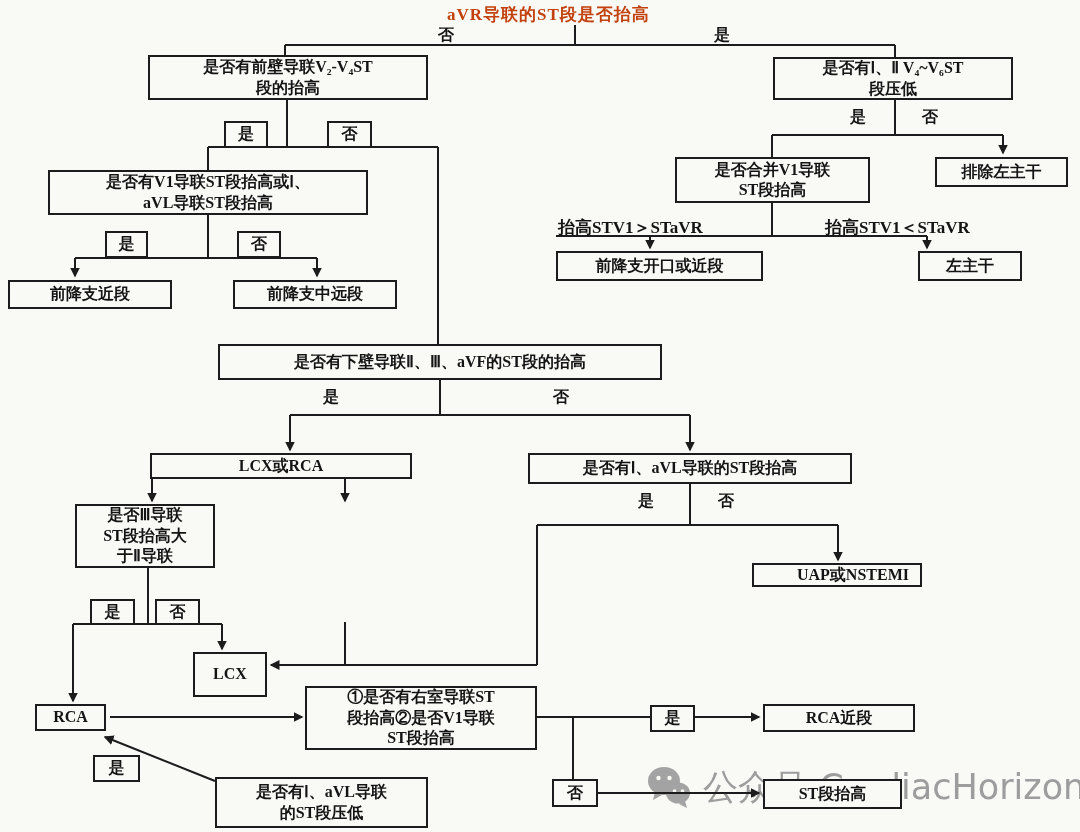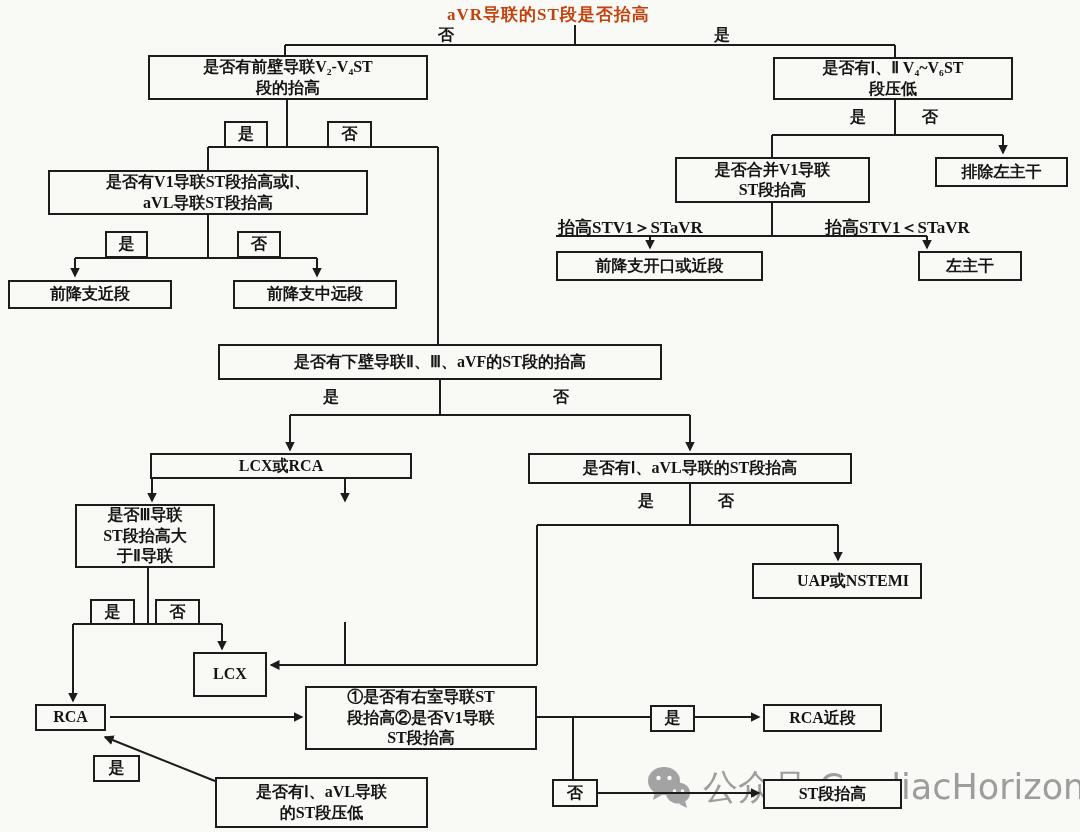--- a/index.html
+++ b/index.html
@@ -140,32 +140,32 @@
   <div class="lbl" style="left:553px;top:387px;">否</div>
 
   <div class="box" style="left:150px;top:453px;width:262px;height:26px;">LCX或RCA</div>
   <div class="box" style="left:528px;top:453px;width:324px;height:31px;">是否有Ⅰ、aVL导联的ST段抬高</div>
   <div class="lbl" style="left:638px;top:491px;">是</div>
   <div class="lbl" style="left:718px;top:491px;">否</div>
 
   <div class="box" style="left:75px;top:504px;width:140px;height:64px;">是否Ⅲ导联
 ST段抬高大
 于Ⅱ导联</div>
-  <div class="box" style="left:752px;top:563px;width:170px;height:36px;padding-left:36px;">UAP或NSTEMI</div>
+  <div class="box" style="left:752px;top:563px;width:170px;height:24px;padding-left:36px;">UAP或NSTEMI</div>
 
   <div class="box sm" style="left:90px;top:599px;width:45px;height:26px;">是</div>
   <div class="box sm" style="left:155px;top:599px;width:45px;height:26px;">否</div>
   <div class="box" style="left:193px;top:652px;width:74px;height:45px;">LCX</div>
   <div class="box" style="left:35px;top:704px;width:71px;height:27px;">RCA</div>
 
   <div class="box" style="left:305px;top:686px;width:232px;height:64px;">①是否有右室导联ST
 段抬高②是否V1导联
 ST段抬高</div>
   <div class="box sm" style="left:650px;top:705px;width:45px;height:27px;">是</div>
-  <div class="box" style="left:763px;top:704px;width:119px;height:28px;">RCA近段</div>
+  <div class="box" style="left:763px;top:704px;width:152px;height:28px;">RCA近段</div>
   <div class="box sm" style="left:552px;top:779px;width:46px;height:28px;">否</div>
   <div class="box" style="left:763px;top:779px;width:139px;height:30px;">ST段抬高</div>
 
   <div class="box sm" style="left:93px;top:755px;width:47px;height:27px;">是</div>
   <div class="box" style="left:215px;top:777px;width:213px;height:51px;">是否有Ⅰ、aVL导联
 的ST段压低</div>
 
 </div>
 
 </body></html>

